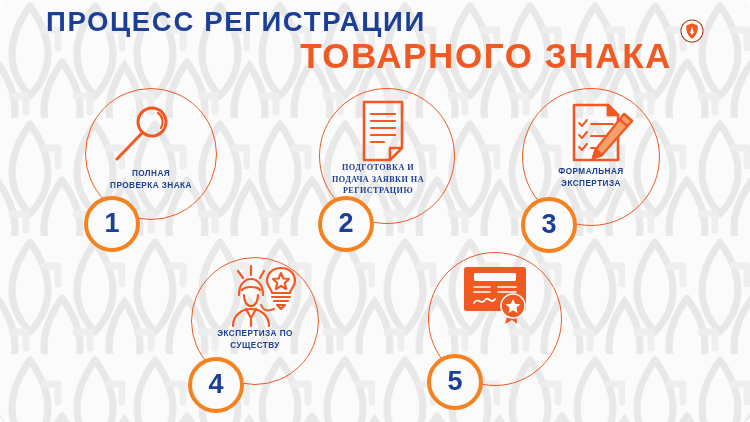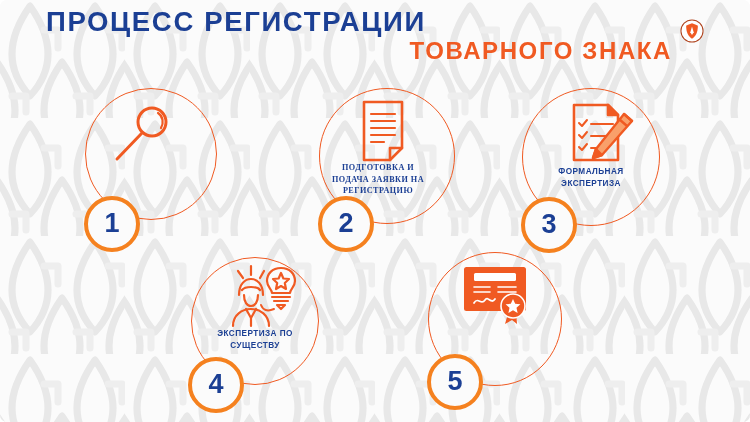--- a/index.html
+++ b/index.html
@@ -44,21 +44,21 @@
     line-height: 1.05;
     font-family: "Liberation Sans", sans-serif;
     transform: scaleX(1.02);
     transform-origin: left center;
   }
   .title-line2 {
     display: block;
     margin: 2px 0 0 0;
     text-align: right;
     padding-right: 18px;
-    font-size: 24px;
+    font-size: 35px;
     font-weight: bold;
     letter-spacing: 1.6px;
     color: #f05a22;
     line-height: 1.05;
     font-family: "Liberation Sans", sans-serif;
   }
   .brand-logo {
     position: absolute;
     left: 679px;
     top: 18px;
@@ -152,20 +152,22 @@
 
   <div class="step" style="left:0;top:0;width:750px;height:422px;">
     <div class="step-circle" style="left:85px;top:88px;width:132px;height:132px;"></div>
     <svg class="step-icon" style="left:108px;top:105px;width:66px;height:62px;" viewBox="0 0 66 62" xmlns="http://www.w3.org/2000/svg">
       <g fill="none" stroke="#f05a22" stroke-width="3" stroke-linecap="round">
         <circle cx="44" cy="17" r="14"></circle>
         <path d="M50 8 C 55 11, 56 18, 53 23" stroke-width="2.2"></path>
         <line x1="34" y1="28" x2="9" y2="54"></line>
       </g>
     </svg>
+    <div class="step-label" style="left:85px;top:168px;width:132px;">ПОЛНАЯ
+ПРОВЕРКА ЗНАКА</div>
     <div class="step-badge" style="left:84px;top:196px;width:56px;height:56px;">1</div>
   </div>
 
   <div class="step" style="left:0;top:0;width:750px;height:422px;">
     <div class="step-circle" style="left:319px;top:88px;width:136px;height:136px;"></div>
     <svg class="step-icon" style="left:352px;top:98px;width:62px;height:66px;" viewBox="0 0 62 66" xmlns="http://www.w3.org/2000/svg">
       <g fill="none" stroke="#f05a22" stroke-width="2.6" stroke-linejoin="round" stroke-linecap="round">
         <path d="M12 4 L 50 4 L 50 50 L 38 62 L 12 62 Z"></path>
         <path d="M50 50 L 38 50 L 38 62"></path>
       </g>

